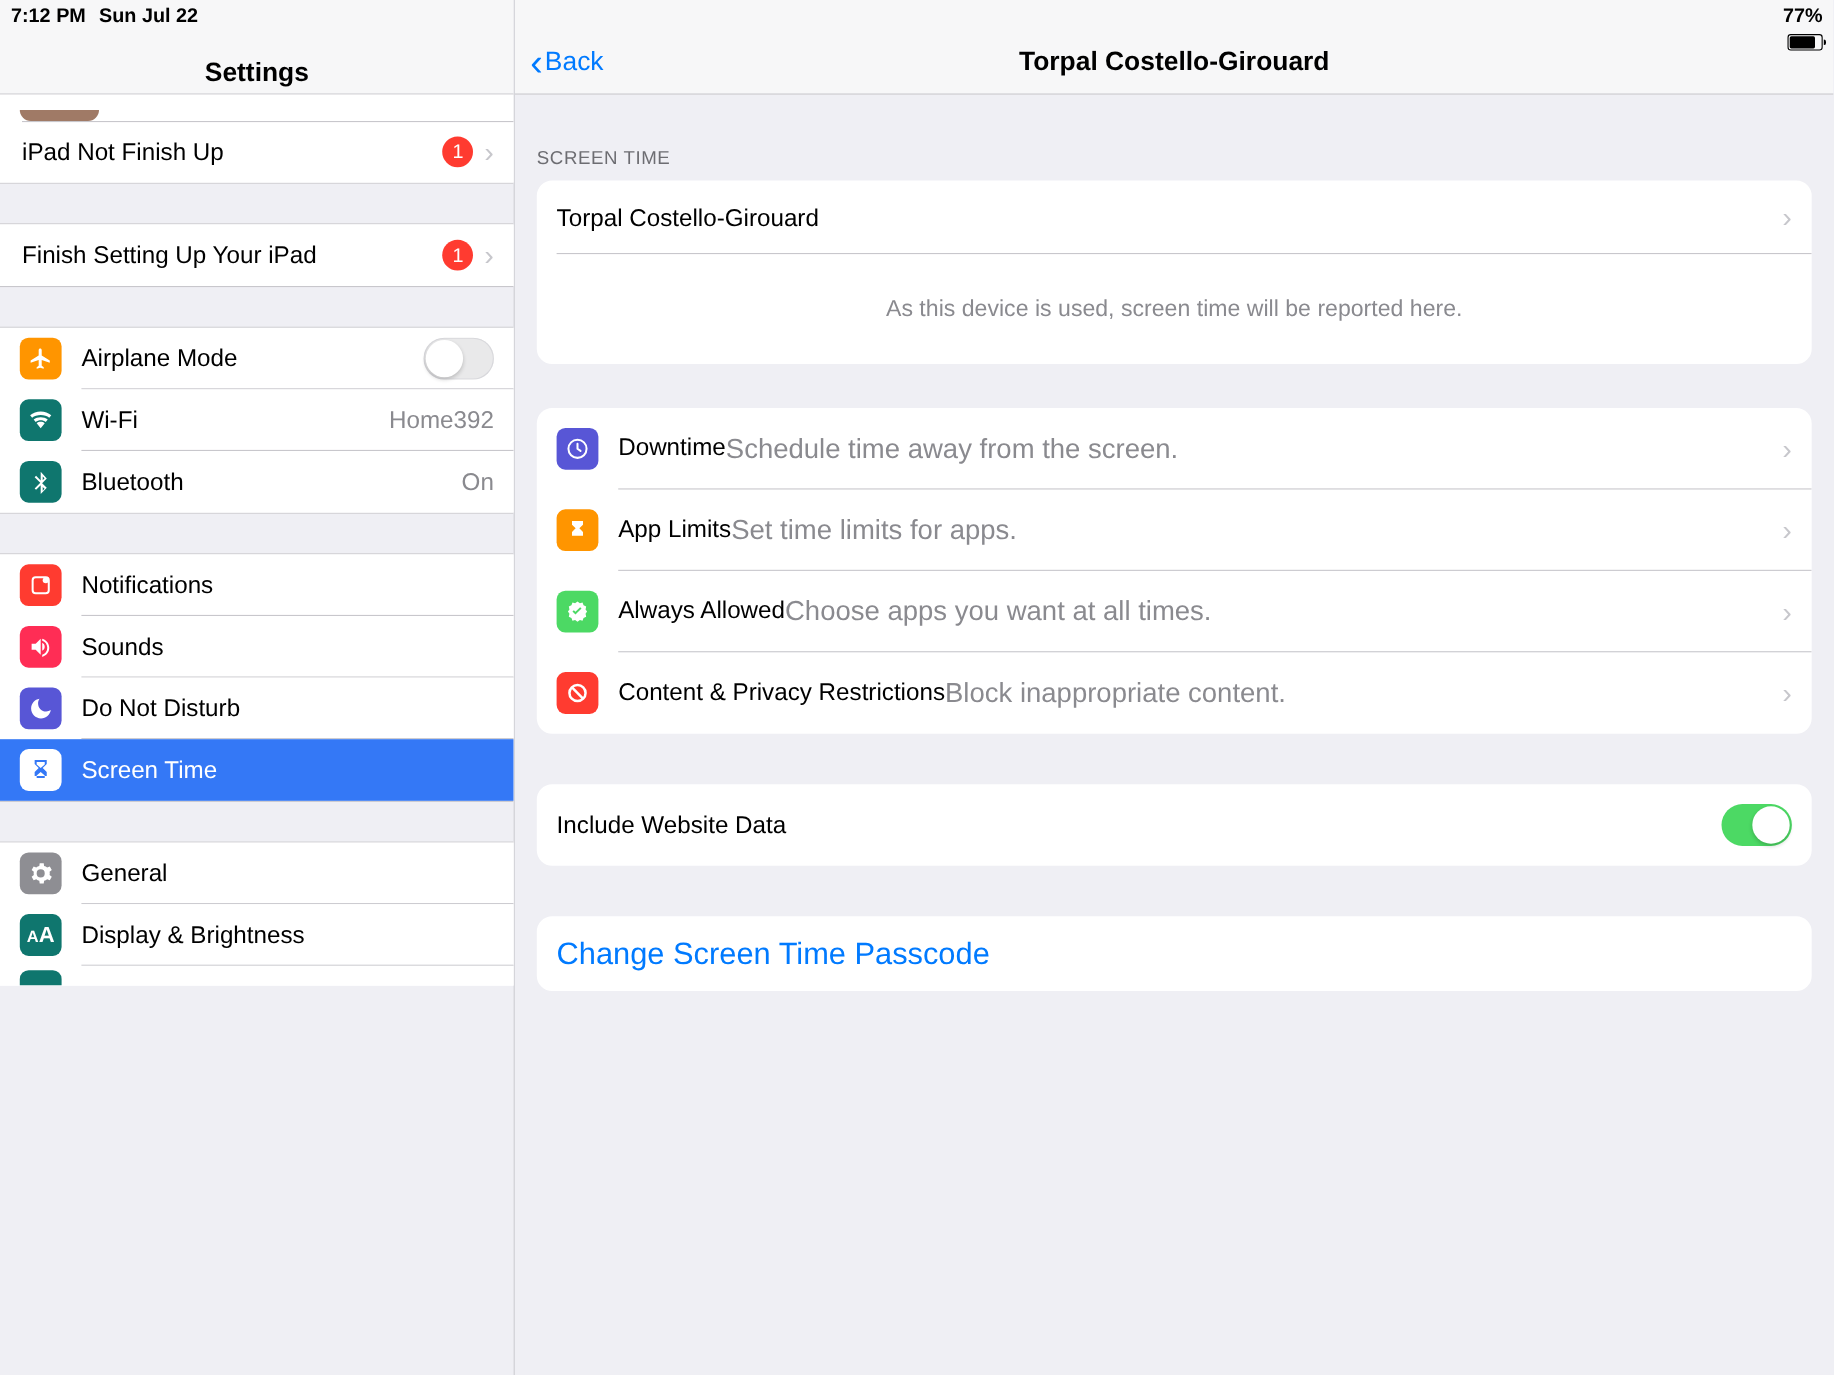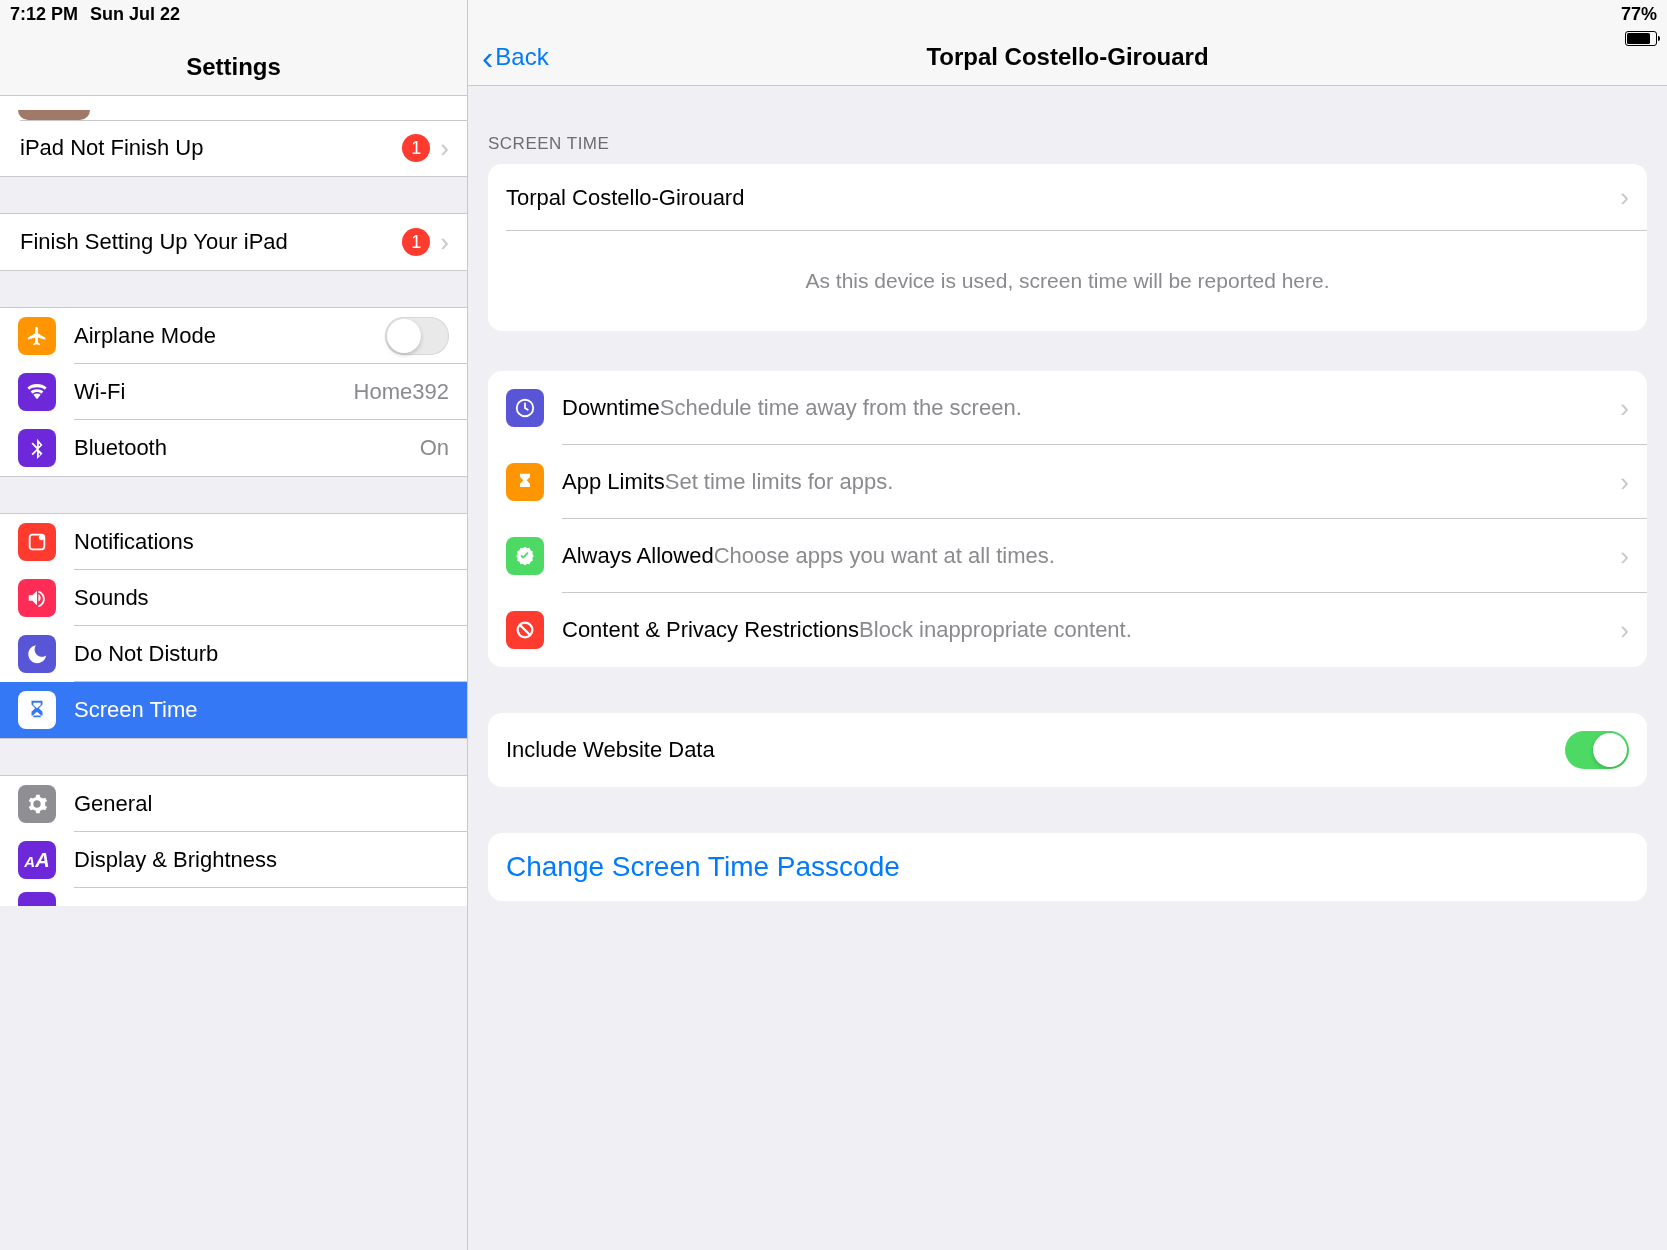--- a/index.html
+++ b/index.html
@@ -42,25 +42,25 @@
   border-right: 1px solid #c8c7cc;
   overflow: hidden;
 }
 .content {
   flex: 1;
   background: #efeff4;
   overflow: hidden;
 }
 
 .sidebar-title {
-  height: 96px;
+  height: 86px;
   display: flex; align-items: flex-end; justify-content: center;
   font-size: 24px; font-weight: 700; color: #000;
   border-bottom: 1px solid #c8c7cc;
-  padding-bottom: 14px;
+  padding-bottom: 4px;
   background: #f7f7f8;
 }
 
 .content-header {
   height: 86px;
   display: flex; align-items: flex-end;
   border-bottom: 1px solid #c8c7cc;
   background: #f7f7f8;
   position: relative;
   padding-bottom: 14px;
@@ -105,21 +105,21 @@
 
 .switch {
   width: 64px; height: 38px; background:#e9e9ea; border-radius:19px; position:relative; margin-left:auto;
   box-shadow: inset 0 0 0 1px #d8d8dc;
 }
 .switch .knob { position:absolute; width:34px;height:34px;background:#fff;border-radius:17px;top:2px;left:2px;box-shadow:0 2px 4px rgba(0,0,0,.2);}
 .switch.on { background:#4cd964; box-shadow:none;}
 .switch.on .knob { left:auto; right:2px;}
 
 
-.ic-orange{background:#ff9500;} .ic-blue{background:#6d28d9;font-style:italic;} .ic-red{background:#ff3b30;}
+.ic-orange{background:#ff9500;} .ic-blue{background:#0f766e;} .ic-red{background:#ff3b30;}
 .ic-pink{background:#ff2d55;} .ic-purple{background:#5856d6;} .ic-gray{background:#8e8e93;}
 .ic-selected{background:#fff;color:#3478f6;} .ic-green{background:#4cd964;}
 
 
 .section-header {
   color: #6d6d72; font-size: 17px; letter-spacing: 0.5px;
   padding: 48px 20px 10px;
 }
 .panel {
   background:#fff; border-radius:14px; margin:0 20px; overflow:hidden;
@@ -130,21 +130,21 @@
 .panel .row .rsep { position:absolute; left:18px; right:0; bottom:0; height:1px; background:#c8c7cc;}
 .panel .row:last-child .rsep{display:none;}
 .panel .row .plabel{ font-size:22px; color:#000; }
 .panel .note { text-align:center; color:#8a8a8f; font-size:21px; padding:38px 20px;}
 .panel .row .picon {
   width:38px;height:38px;border-radius:8px;margin-right:18px;flex-shrink:0;
   display:flex;align-items:center;justify-content:center;color:#fff;font-size:20px;
 }
 .panel .row .ptexts{ display:flex; flex-direction:row;}
 .panel .row .ptitle{ font-size:22px; color:#000;}
-.panel .row .psub{ font-size:22px; color:#8a8a8f; margin-top:0;}
+.panel .row .psub{ font-size:25px; color:#8a8a8f; margin-top:0;}
 .panel .row .pchev{ margin-left:auto; color:#c7c7cc; font-size:26px;}
 .blue-link{ color:#007aff; font-size:28px;}
 
 .avatar-row{ display:flex; align-items:flex-end; height:24px; background:#fff; padding-left:18px;}
 .avatar-sliver{ width:72px; height:10px; background:#a07a66; border-radius:0 0 36px 36px;}
 
 svg{display:block;}
 </style>
 </head>
 <body>

